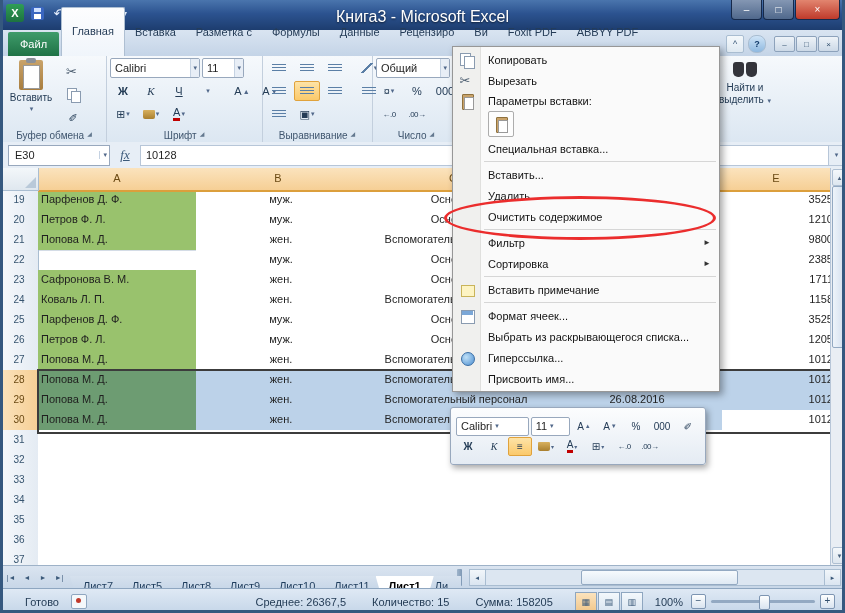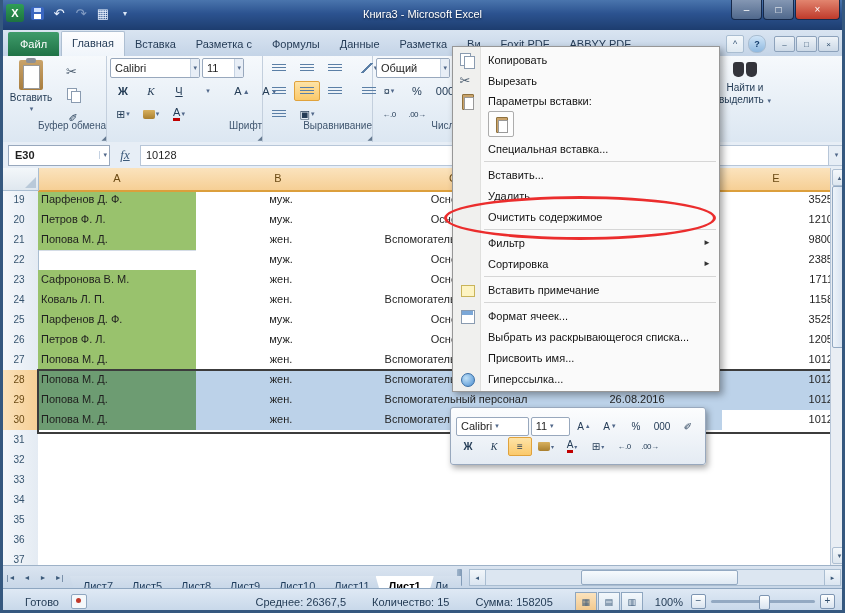--- a/index.html
+++ b/index.html
@@ -3,21 +3,21 @@
 <meta charset="utf-8">
 <style>
   html,body{margin:0;padding:0;}
   body{background:#6e7680;}
   .stage{position:relative;width:845px;height:613px;overflow:hidden;background:#dde7f2;
          font-family:"Liberation Sans","DejaVu Sans",sans-serif;font-size:11px;color:#1f1f1f;}
 
   
   .titlebar{position:absolute;left:0;top:0;width:845px;height:30px;
             background:linear-gradient(180deg,#4a75ad 0%,#2c5390 45%,#1d3d6f 100%);}
-  .title-text{position:absolute;left:0;right:0;top:8px;text-align:center;color:#fff;font-size:11px;
+  .title-text{position:absolute;left:0;right:0;top:8px;text-align:center;color:#fff;font-size:16px;
               text-shadow:0 1px 2px rgba(0,0,0,.6);}
   .qat{position:absolute;left:6px;top:4px;display:flex;gap:4px;align-items:center;}
   .qbtn{min-width:18px;height:18px;display:flex;align-items:center;justify-content:center;color:#eaf2ff;font-size:13px;}
   .qbtn.dim{opacity:.45;}
   .xlogo{width:18px;height:18px;background:linear-gradient(#2f9e55,#1d7240);border-radius:3px;color:#fff;
          font-weight:bold;font-size:11px;display:flex;align-items:center;justify-content:center;}
   .floppy{position:relative;width:13px;height:13px;background:#3a66c0;border-radius:2px;}
   .floppy::before{content:"";position:absolute;left:3px;top:1px;width:7px;height:4px;background:#cfe0ff;}
   .floppy::after{content:"";position:absolute;left:3px;bottom:1px;width:7px;height:5px;background:#fff;}
   .qcaret{font-size:8px;color:#dbe7f7;}
@@ -26,41 +26,41 @@
           background:linear-gradient(#8497b3,#50688c);color:#fff;font-size:10px;
           display:flex;align-items:center;justify-content:center;}
   .winbtn.close{width:43px;background:linear-gradient(#e2856f,#bf3a2b);}
 
   
   .tabrow{position:absolute;left:0;top:30px;width:845px;height:26px;
           background:linear-gradient(#d9e4f1,#c4d4e7);}
   .tabstrip{position:absolute;left:8px;top:0;height:26px;display:flex;align-items:flex-end;}
   .file-tab{height:24px;line-height:24px;padding:0 12px;margin-right:2px;color:#fff;
             background:linear-gradient(#3f9c6b,#1f7246);border-radius:2px 2px 0 0;}
-  .rtab{height:24px;line-height:24px;padding:0 10px;color:#253c57;}
+  .rtab{height:24px;line-height:24px;padding:12px 10px;color:#253c57;}
   .rtab.active{background:linear-gradient(#fdfdfe,#f0f5fb);border:1px solid #aebfd2;border-bottom:none;
                border-radius:2px 2px 0 0;line-height:22px;}
   .tab-right{position:absolute;right:6px;top:5px;display:flex;gap:4px;align-items:center;}
   .tr-btn{width:16px;height:16px;display:flex;align-items:center;justify-content:center;color:#3c5a7a;
           border:1px solid #a9bdd1;border-radius:2px;background:linear-gradient(#f4f8fb,#dfe9f2);font-size:9px;}
   .tr-btn.help{background:linear-gradient(#cfe4f7,#8fb9e0);color:#123c6b;font-weight:bold;border-radius:8px;}
   .tr-win{display:flex;gap:1px;margin-left:4px;}
   .tr-winbtn{width:19px;height:14px;border:1px solid #8da2bb;background:linear-gradient(#eef3f8,#ccd9e7);
              color:#33506e;font-size:8px;display:flex;align-items:center;justify-content:center;border-radius:2px;}
 
   
   .ribbon{position:absolute;left:0;top:56px;width:845px;height:86px;
           background:linear-gradient(#f6f9fc,#dce7f2);border-bottom:1px solid #aebfd2;}
   .group{position:absolute;top:0;height:85px;border-right:1px solid #c3cfdd;padding-top:2px;}
   .g-clip{left:2px;width:104px;}
   .g-font{left:106px;width:156px;}
   .g-align{left:262px;width:110px;}
   .g-num{left:372px;width:88px;}
-  .group-label{position:absolute;bottom:2px;left:0;right:0;display:flex;align-items:flex-end;justify-content:center;
-               gap:3px;font-size:10px;color:#3f556e;flex-direction:column;}
+  .group-label{position:absolute;bottom:2px;left:0;right:0;display:flex;align-items:flex-start;justify-content:center;
+               gap:3px;font-size:10px;color:#3f556e;}
   .launcher{font-size:6px;color:#63788f;}
   .paste-big{position:absolute;left:5px;top:4px;width:48px;height:62px;display:flex;flex-direction:column;
              align-items:center;gap:2px;}
   .clipboard{position:relative;width:24px;height:30px;background:linear-gradient(#c9a36a,#a87d3e);border-radius:2px;}
   .clipboard::before{content:"";position:absolute;left:4px;top:5px;width:15px;height:22px;background:#fff;border:1px solid #9a9a9a;}
   .clipboard::after{content:"";position:absolute;left:7px;top:-2px;width:10px;height:5px;background:#8a8f98;border-radius:2px;}
   .paste-label{font-size:10px;color:#243c56;}
   .clip-small{position:absolute;left:58px;top:6px;display:flex;flex-direction:column;gap:3px;}
   .sbtn{height:18px;min-width:20px;padding:0 2px;display:flex;align-items:center;justify-content:center;
         font-size:11px;color:#243c56;border:1px solid transparent;border-radius:2px;}
@@ -86,21 +86,21 @@
   .binoc{position:relative;width:28px;height:18px;}
   .binoc::before,.binoc::after{content:"";position:absolute;top:2px;width:11px;height:15px;background:#33343b;
                                border-radius:3px 3px 5px 5px;}
   .binoc::before{left:2px;}.binoc::after{right:2px;}
   .findlabel{width:78px;line-height:1.2;}
 
   
   .fbar{position:absolute;left:0;top:142px;width:845px;height:26px;background:#e7eef6;
         border-bottom:1px solid #aebfd2;display:flex;align-items:center;}
   .namebox{margin-left:8px;width:92px;height:19px;background:#fff;border:1px solid #98a8bd;display:flex;
-           align-items:center;padding:0 2px 0 6px;font-weight:bold;}
+           align-items:center;padding:0 2px 0 6px;}
   .nb-text{flex:1;}
   .nb-caret{font-size:7px;color:#51688a;border-left:1px solid #c5d2e2;padding-left:3px;align-self:center;}
   .fx{width:30px;text-align:center;font-style:italic;font-family:"Liberation Serif",serif;color:#3c5a7a;font-size:13px;text-decoration:underline;}
   .finput{flex:1;height:19px;background:#fff;border:1px solid #b7c6d8;padding:0 5px;line-height:18px;}
   .fexpand{width:15px;height:19px;border:1px solid #b7c6d8;border-left:none;background:#e7eef6;font-size:7px;
            color:#51688a;display:flex;align-items:center;justify-content:center;}
 
   
   .grid{position:absolute;left:0;top:168px;width:845px;height:397px;background:#fff;overflow:hidden;}
   .corner{position:absolute;left:0;top:0;width:38px;height:22px;background:linear-gradient(#f3f7fa,#dfe7ef);
@@ -253,21 +253,21 @@
   </div>
 
   <div class="tabrow">
     <div class="tabstrip">
         <div class="file-tab">Файл</div>
         <div class="rtab active">Главная</div>
         <div class="rtab">Вставка</div>
         <div class="rtab">Разметка с</div>
         <div class="rtab">Формулы</div>
         <div class="rtab">Данные</div>
-        <div class="rtab">Разметка</div>
+        <div class="rtab">Рецензиро</div>
         <div class="rtab">Ви</div>
         <div class="rtab">Foxit PDF</div>
         <div class="rtab">ABBYY PDF</div>
       </div>
     <div class="tab-right">
       <div class="tr-btn">^</div>
       <div class="tr-btn help">?</div>
       <div class="tr-win">
         <div class="tr-winbtn">–</div>
         <div class="tr-winbtn">□</div>
@@ -655,28 +655,28 @@
           <span class="mi-icbox">
             <span class="mi-ic mi-ic-format"></span>
           </span>
           <span class="mi-label">Формат ячеек...</span>
         </div>
         <div class="menu-item">
           <span class="mi-icbox"></span>
           <span class="mi-label">Выбрать из раскрывающегося списка...</span>
         </div>
         <div class="menu-item">
-          <span class="mi-icbox"></span>
-          <span class="mi-label">Присвоить имя...</span>
-        </div>
-        <div class="menu-item">
           <span class="mi-icbox">
             <span class="mi-ic mi-ic-globe"></span>
           </span>
           <span class="mi-label">Гиперссылка...</span>
+        </div>
+        <div class="menu-item">
+          <span class="mi-icbox"></span>
+          <span class="mi-label">Присвоить имя...</span>
         </div>
       </div>
   </div>
   <div class="ellipse"></div>
 
   <div class="minibar">
     <div class="mt-row">
       <div class="mt-combo mtw-f">
           <span class="cval">Calibri</span>
           <span class="ccaret">▾</span>

